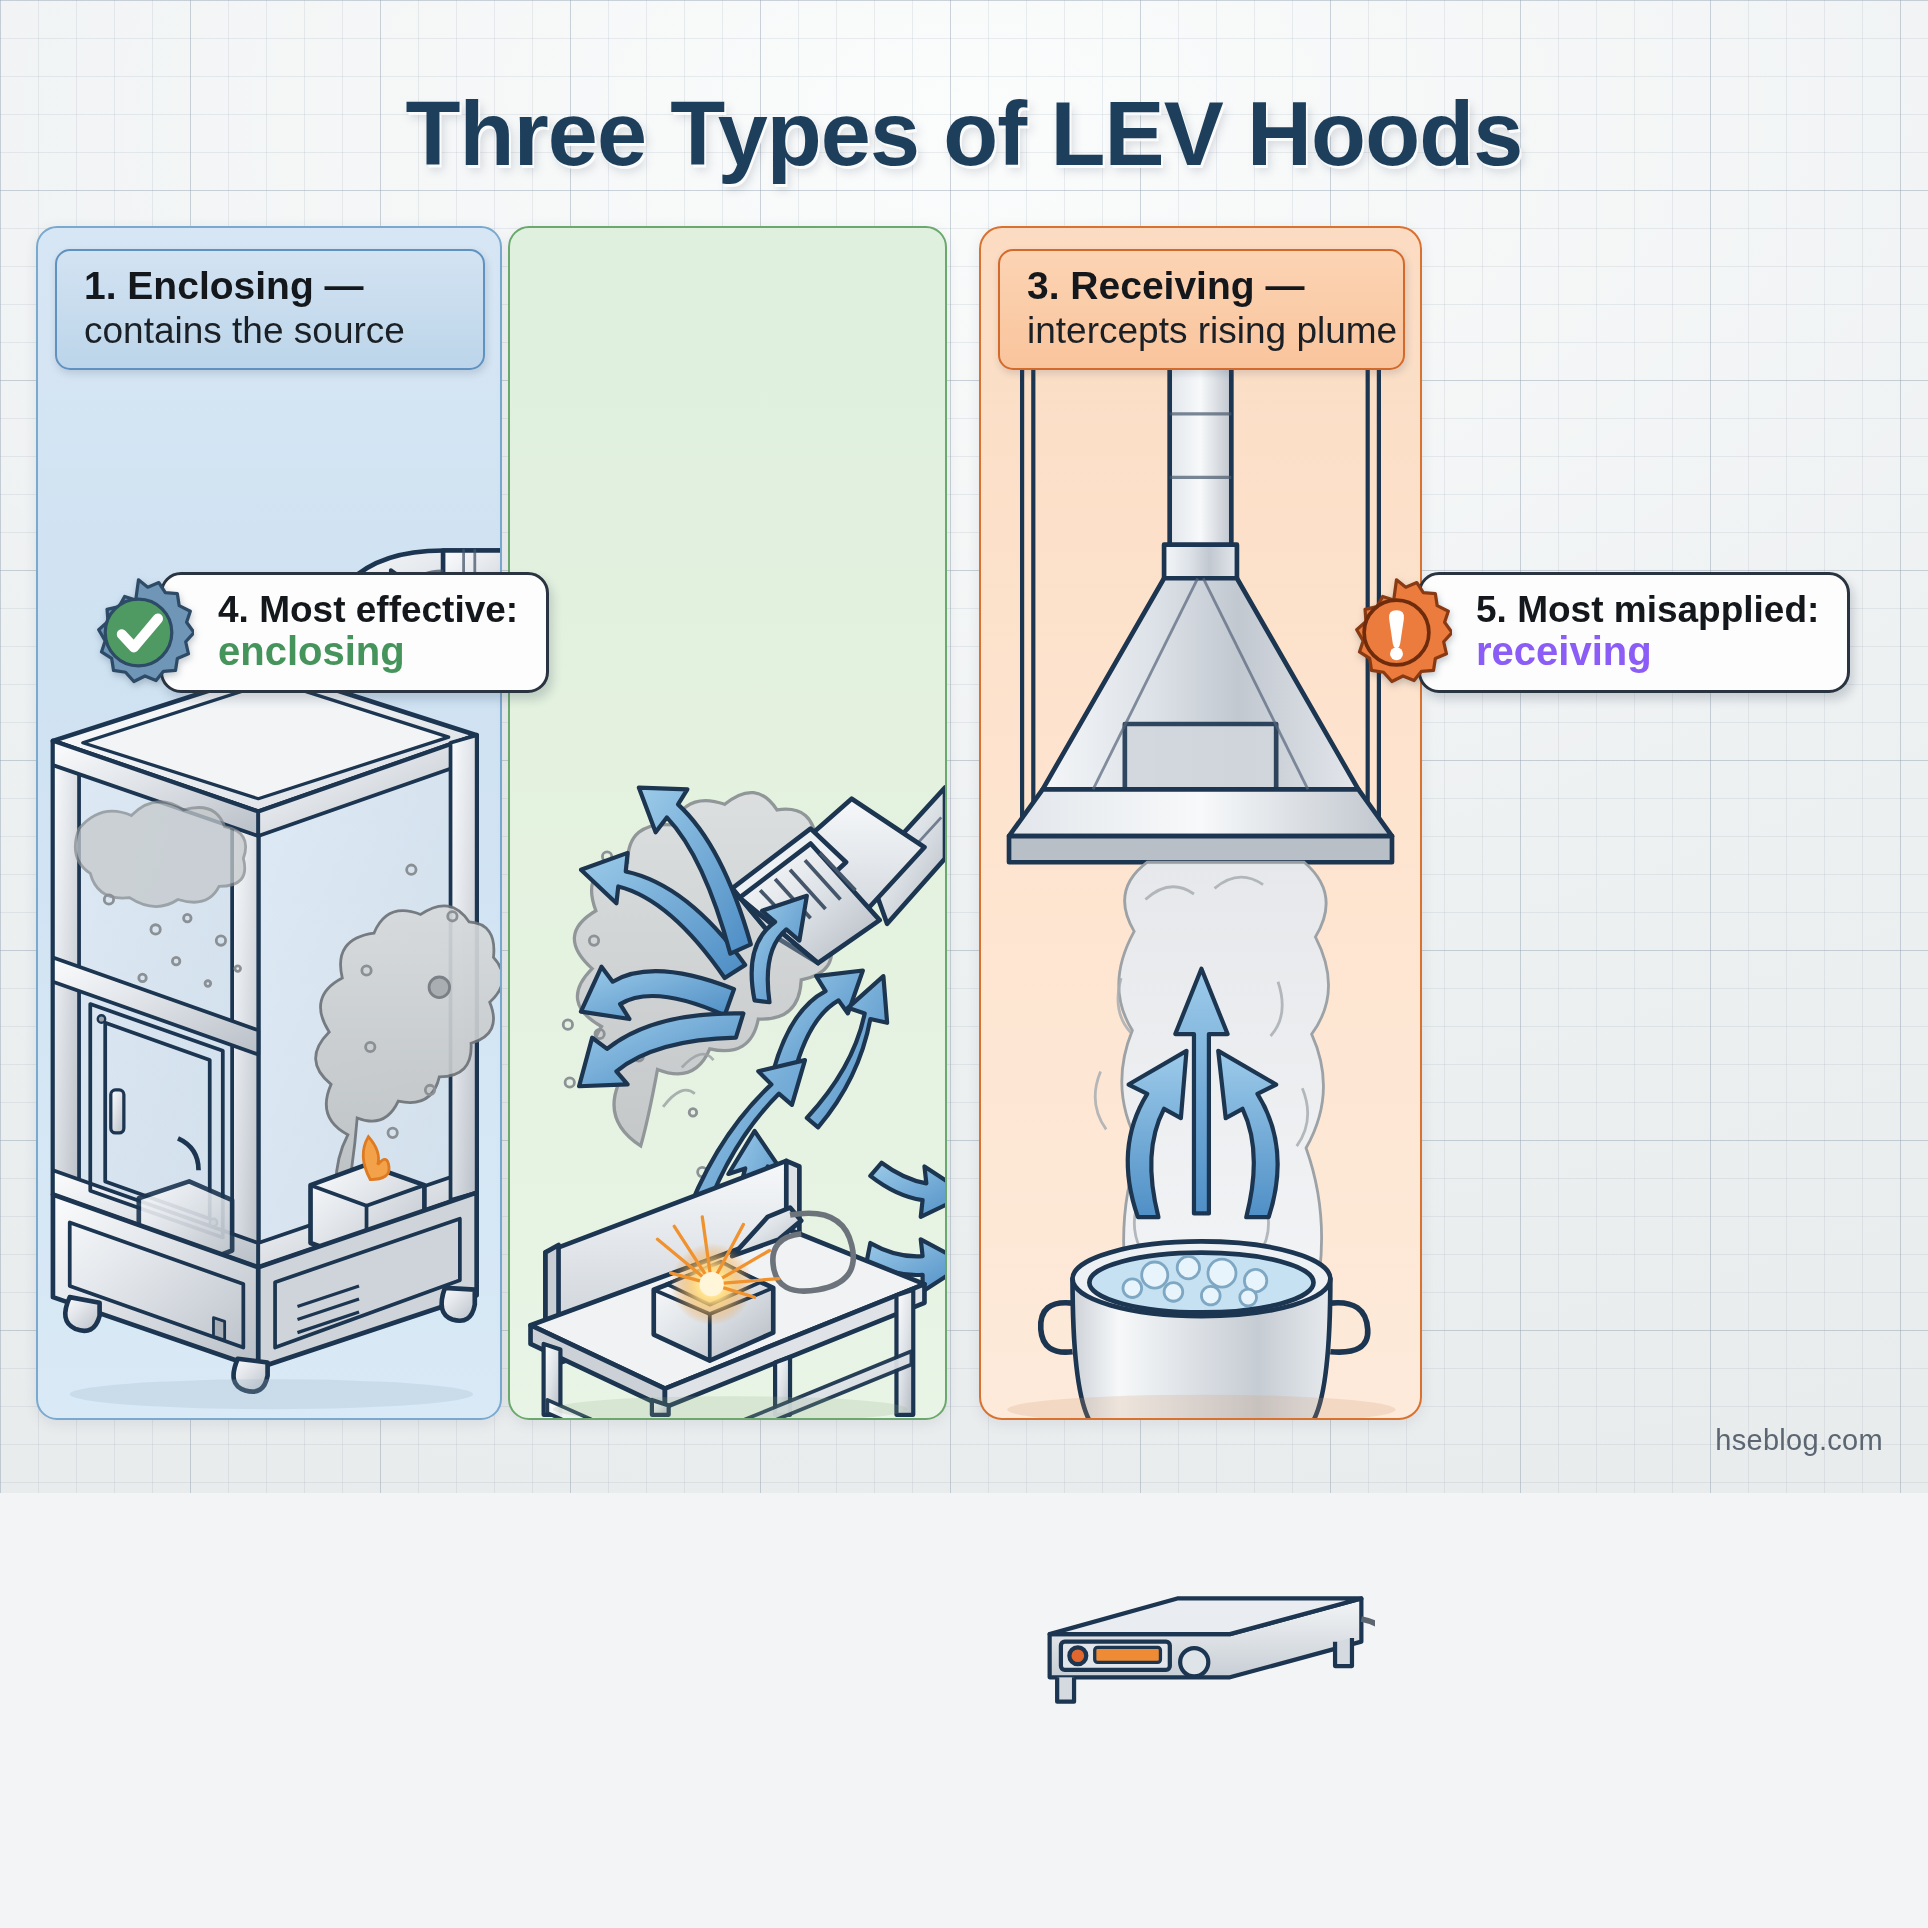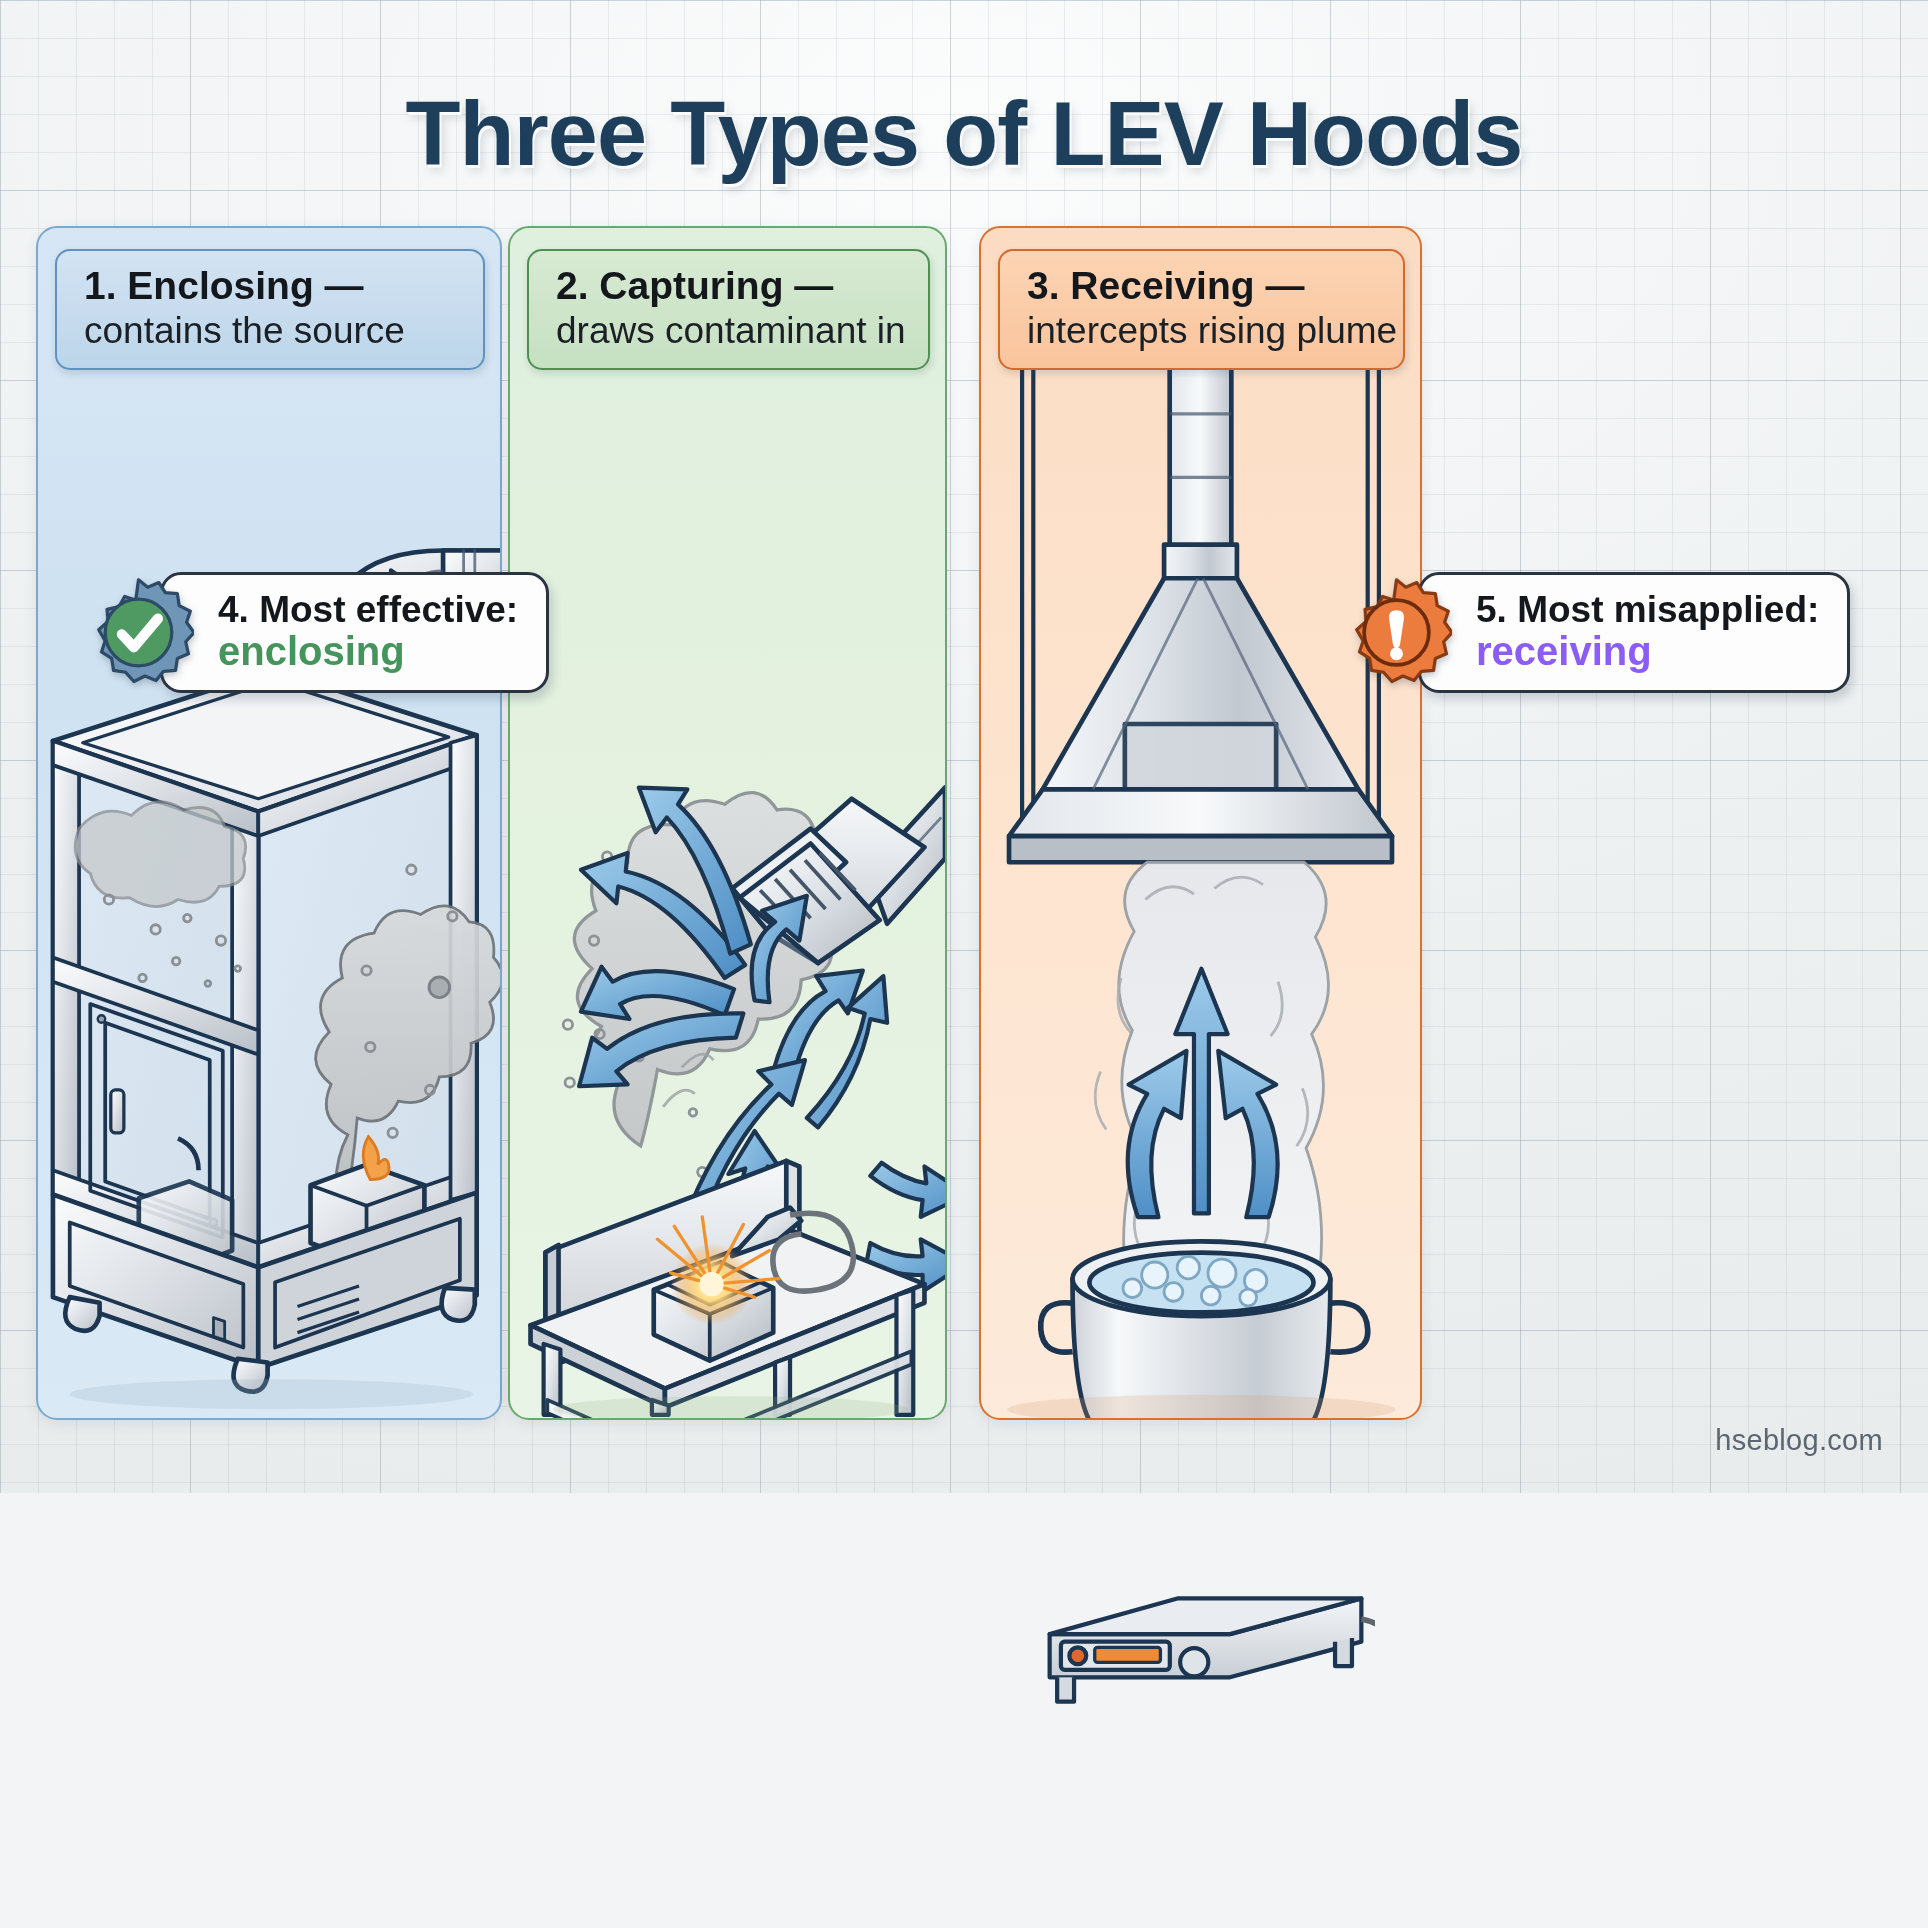--- a/index.html
+++ b/index.html
@@ -36,21 +36,21 @@
     box-sizing:border-box;
     box-shadow:0 3.8px 13px rgba(60,80,100,.10);
     overflow:hidden;
   }
   #panel-1{left:36px;  background:linear-gradient(180deg,#d7e6f4 0%,#cfe2f2 35%,#d9e9f6 100%);border-color:#7aa9cf;}
   #panel-2{left:508px; background:linear-gradient(180deg,#dff0de 0%,#e3f1de 40%,#e8f4e5 100%);border-color:#6aa86e;}
   #panel-3{left:979px;background:linear-gradient(180deg,#fbdcc3 0%,#fde3cd 40%,#fdeada 100%);border-color:#d9712f;}
   
   #panel-1{left:36px;width:466px;}
   #panel-2{left:508px;width:439px;}
-  #panel-3{left:979px;width:443px;}
+  #panel-3{left:979px;width:443px;border-radius:23px;}
 
   
   .hdr{
     position:absolute;top:21px;left:17px;right:15px;
     border-radius:15px;border-width:2.8px;border-style:solid;box-sizing:border-box;
     padding:15px 19px 17px 27px;
     box-shadow:1.9px 3.8px 7.5px rgba(50,70,90,.16);
   }
   #hdr-1{background:linear-gradient(180deg,#d3e3f2,#bcd5ea);border-color:#5f92c0;}
   #hdr-2{background:linear-gradient(180deg,#d7ead2,#c6e0c2);border-color:#4d9152;}
@@ -371,24 +371,20 @@
               <path d="M216 1128 L288 1122"></path>
             <path d="M216 1128 L172 1116"></path>
               <path d="M216 1128 L262 1142"></path>
           </g>
           <circle cx="216" cy="1128" r="13" fill="#fff6da"></circle>
         </g>
         <ellipse cx="236" cy="1262" rx="190" ry="14" fill="#8fae88" opacity=".20"></ellipse>
       </svg>
     </div>
 
-    <div class="hdr" id="hdr-2">
-      <div class="l1">2. Capturing —</div>
-      <div class="l2">draws contaminant in</div>
-    </div>
   </div>
 
   <div class="panel" id="panel-3">
     <div class="art">
       <svg viewBox="0 0 470 1268" preserveAspectRatio="xMidYMid meet">
         <defs>
           <linearGradient id="p3metal" x1="0" y1="0" x2="1" y2="0">
             <stop offset="0" stop-color="#f4f6f8"></stop>
               <stop offset=".35" stop-color="#dde2e8"></stop>
             <stop offset=".62" stop-color="#c2c8d0"></stop>

